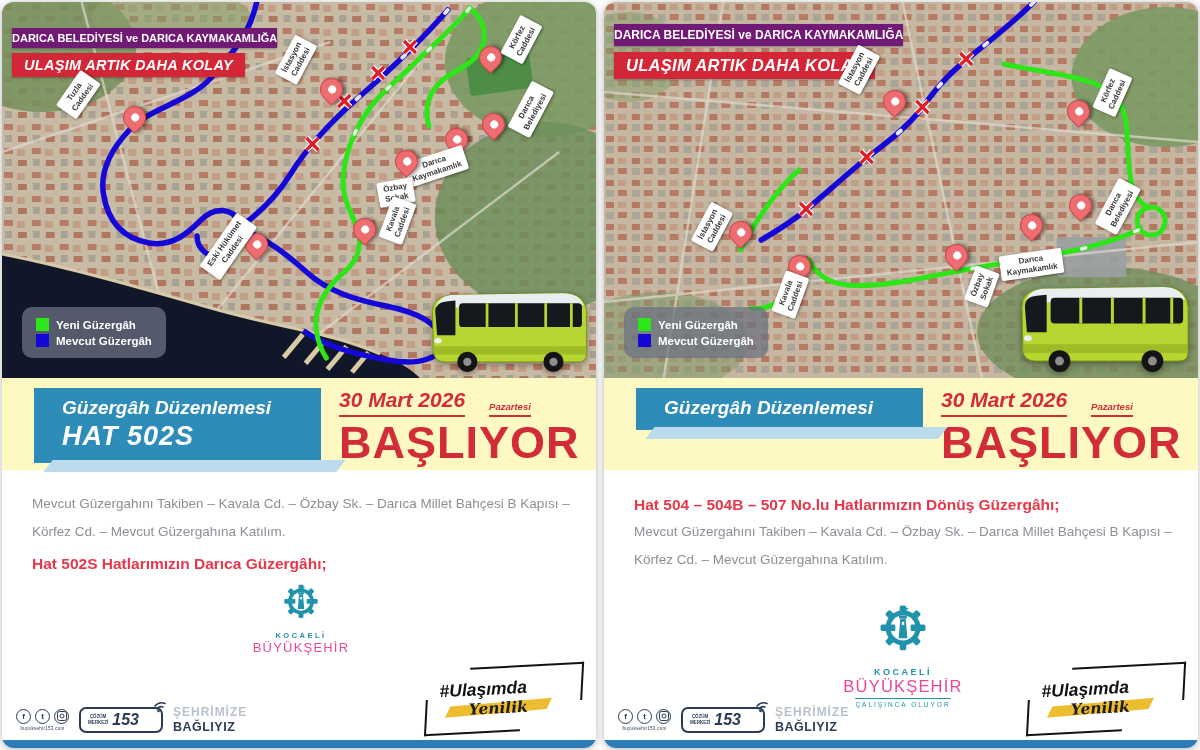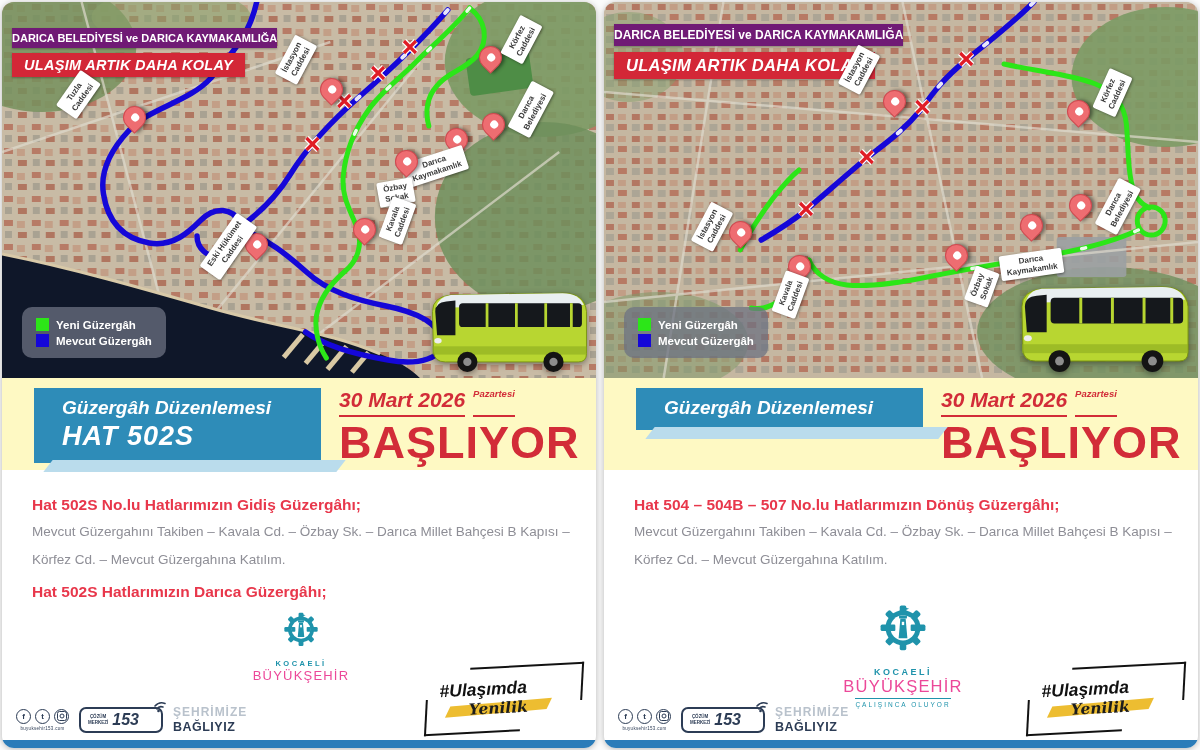--- a/index.html
+++ b/index.html
@@ -34,21 +34,21 @@
   .flyer-r .bus{width:178px;}
   
   .banner{position:relative;display:flex;align-items:flex-start;padding-top:10px;height:82px;background:#fef9c3;padding-left:32px;}
   .banner-left{position:relative;z-index:0;background:#2e8cb8;color:#fff;padding:9px 24px 11px 28px;min-width:235px;}
   .banner-left::after{content:"";position:absolute;left:14px;bottom:-9px;width:102%;height:12px;
     background:#badcec;transform:skewX(-38deg);z-index:-1;}
   .btitle{font-size:19px;font-style:italic;font-weight:bold;}
   .broute{font-size:27px;font-style:italic;font-weight:800;letter-spacing:1px;margin-top:2px;}
   .flyer-r .broute{font-size:23px;}
   .banner-right{margin-left:18px;padding-top:0;}
-  .daterow{display:flex;gap:8px;}
+  .daterow{display:flex;align-items:flex-end;gap:24px;}
   .dbig{font-size:21px;font-weight:800;font-style:italic;color:#d22c38;border-bottom:2.5px solid #d22c38;padding-bottom:3px;}
   .dsmall{font-size:9.5px;font-weight:bold;font-style:italic;color:#d22c38;border-bottom:2px solid #d22c38;padding-bottom:3px;}
   .basl{font-size:45px;font-weight:800;color:#d22c38;line-height:1;margin-top:3px;letter-spacing:1px;}
   
   .bodysec{padding:16px 26px 0 30px;}
   .bodysec h3{margin:10px 0 2px;font-size:15.5px;color:#e8374b;font-weight:800;}
   .bodysec p{margin:4px 0 8px;font-size:13.5px;color:#8e8e96;line-height:2.05;}
   
   .logoblk{display:flex;flex-direction:column;align-items:center;margin-top:4px;}
   .logoblk .n1{font-size:7.5px;letter-spacing:2.5px;font-weight:bold;color:#1f93ab;margin-top:2px;}
@@ -233,21 +233,20 @@
       <div class="banner-right">
         <div class="daterow">
           <span class="dbig">30 Mart 2026</span>
           <span class="dsmall">Pazartesi</span>
         </div>
         <div class="basl">BAŞLIYOR</div>
       </div>
     </div>
 
     <div class="bodysec">
-      <h3>Hat 502S No.lu Hatlarımızın Gidiş Güzergâhı;</h3>
       <p>Mevcut Güzergahını Takiben – Kavala Cd. – Özbay Sk. – Darıca Millet Bahçesi B Kapısı – Körfez Cd. – Mevcut Güzergahına Katılım.</p>
       <h3>Hat 502S Hatlarımızın Darıca Güzergâhı;</h3>
       <div class="logoblk">
         <svg width="52" height="52" viewBox="0 0 64 64">
           <g fill="#1f93ab">
             <circle cx="32" cy="30" r="16"></circle>
             <g>
               <rect x="29" y="9.5" width="6" height="9" rx="1.5"></rect>
               <rect x="29" y="9.5" width="6" height="9" rx="1.5" transform="rotate(45 32 30)"></rect>
               <rect x="29" y="9.5" width="6" height="9" rx="1.5" transform="rotate(90 32 30)"></rect>

